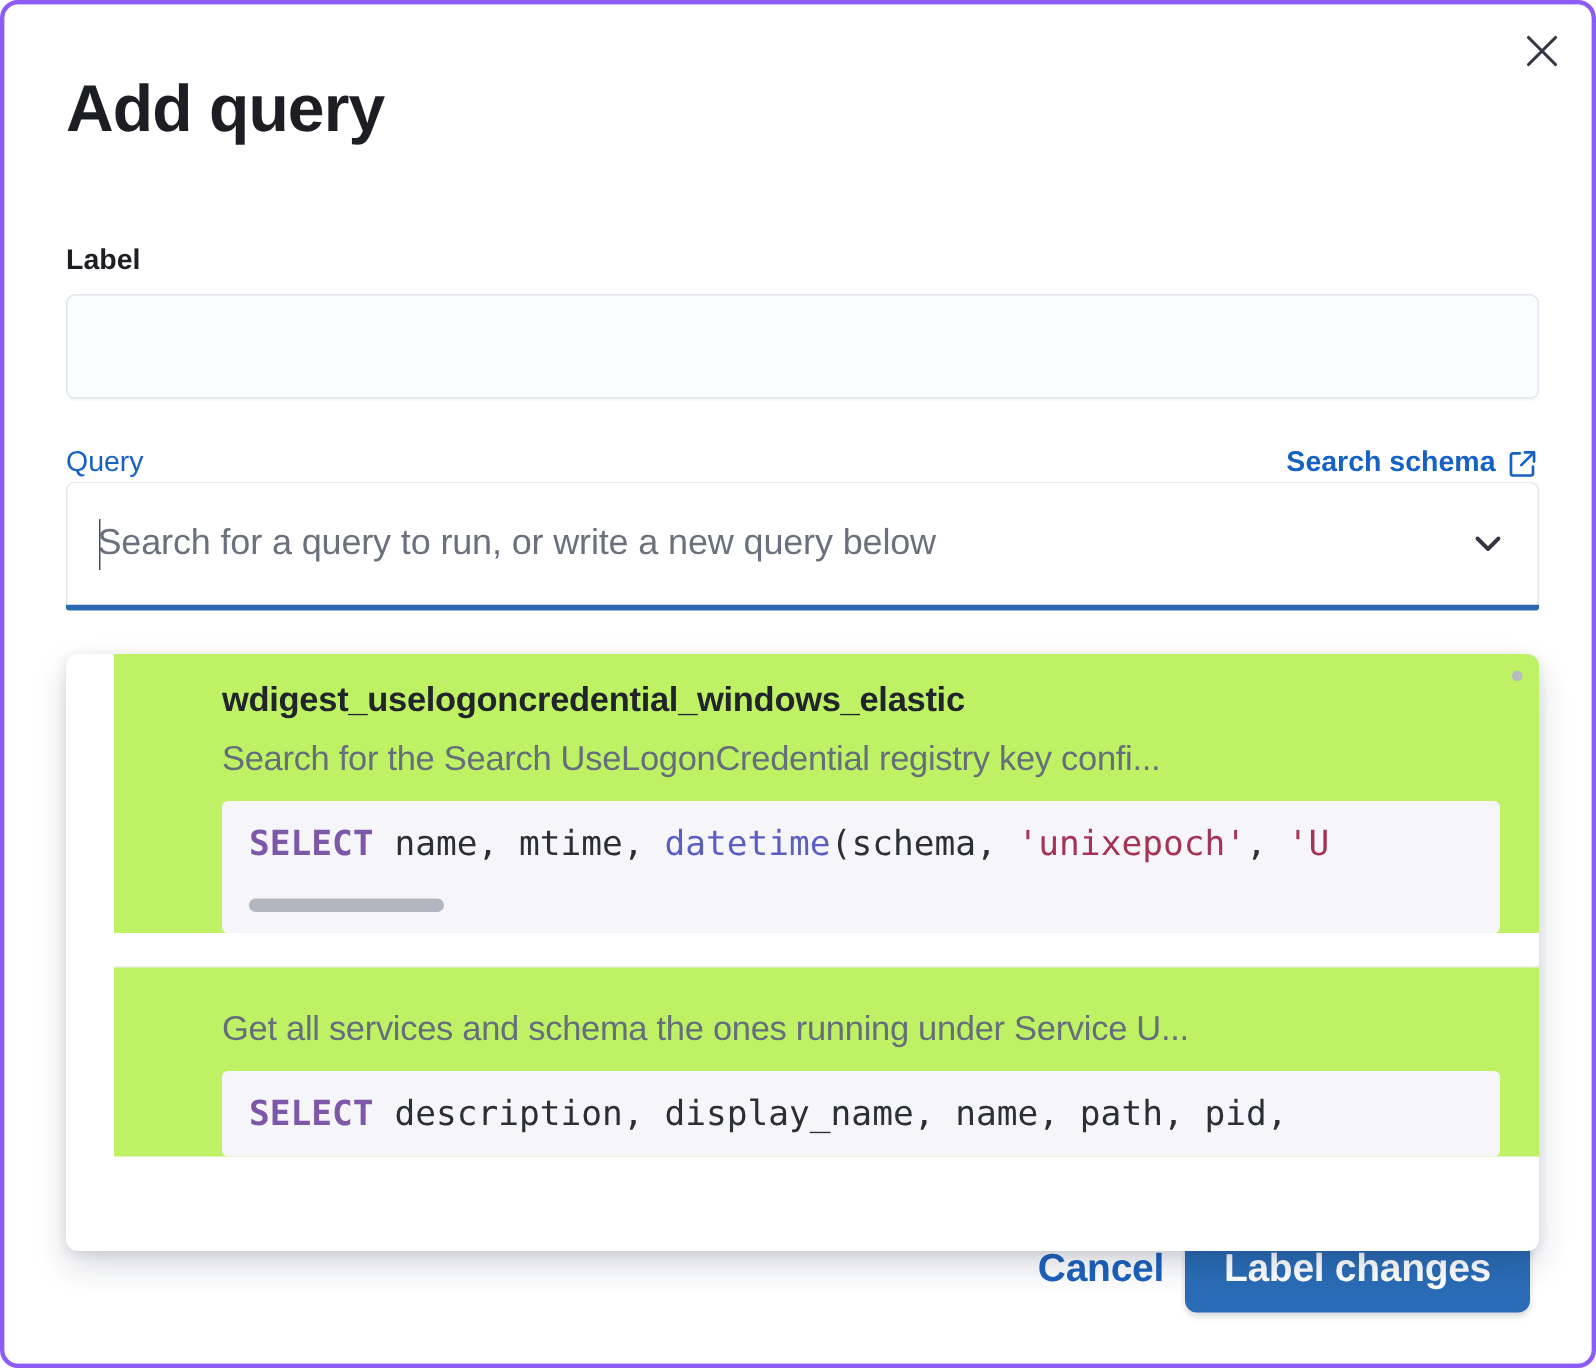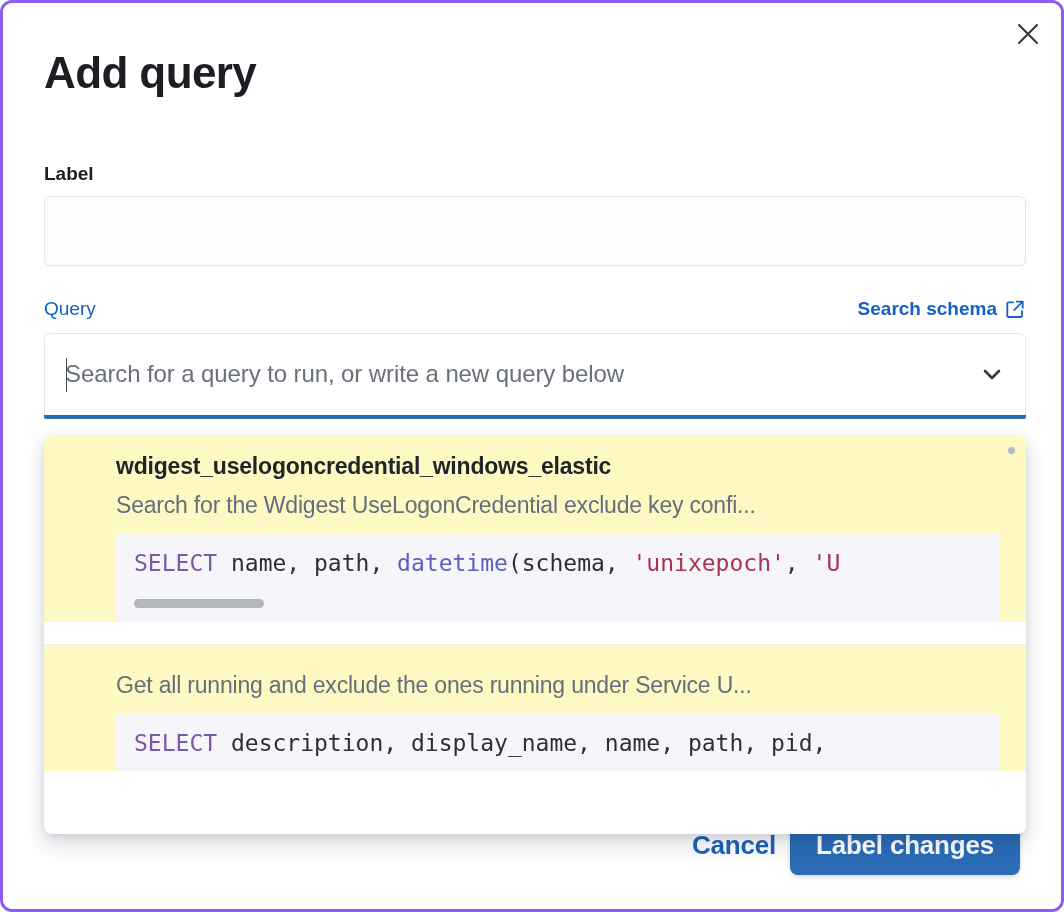--- a/index.html
+++ b/index.html
@@ -115,21 +115,20 @@
     color: #1661c4;
     text-decoration: none;
     cursor: pointer;
     line-height: 1.2;
   }
   .schema-link svg { display: block; }
 
   
   .combo-wrap {
     position: relative;
-    margin-top: 12px;
     width: 982px;
   }
   .combo {
     box-sizing: border-box;
     position: relative;
     width: 982px;
     height: 82px;
     background: #ffffff;
     border: 1px solid #e3e7ef;
     border-bottom: none;
@@ -186,21 +185,22 @@
     right: 11px;
     top: 11px;
     width: 7px;
     height: 7px;
     border-radius: 50%;
     background: #b6bac3;
     z-index: 4;
   }
   .option {
     padding: 16px 26px 0 72px;
-    background: #fef9c3;
+    background: #bef264;
+    margin-left: 32px;
   }
   .option + .option { border-top: 1px solid #eceff4; }
   .option-title {
     font-size: 23px;
     font-weight: 700;
     color: #22242b;
     letter-spacing: -0.2px;
     line-height: 1.25;
   }
   .option-desc {
@@ -221,21 +221,21 @@
     padding: 16px 0 14px 18px;
     overflow: hidden;
   }
   .code-line {
     font-family: "DejaVu Sans Mono", monospace;
     font-size: 23px;
     line-height: 1.2;
     color: #2c2f38;
     white-space: pre;
   }
-  .tok-kw   { color: #7d58a8; }
+  .tok-kw   { color: #7d58a8; font-weight: bold; }
   .tok-fn   { color: #5b5fc0; }
   .tok-str  { color: #a63355; }
   .tok-id   { color: #2c2f38; }
   .code-hscroll {
     margin-top: 22px;
     margin-left: 0;
     width: 130px;
     height: 9px;
     border-radius: 5px;
     background: #b2b6be;
@@ -328,29 +328,29 @@
     <div class="footer">
       <button class="btn-cancel">Cancel</button>
       <button class="btn-save">Label changes</button>
     </div>
 
     <div class="dropdown">
       <div class="dropdown-scroll-dot"></div>
 
       <div class="option">
         <div class="option-title">wdigest_uselogoncredential_windows_elastic</div>
-        <div class="option-desc">Search for the Wdigest UseLogonCredential exclude key confi...</div>
+        <div class="option-desc">Search for the Search UseLogonCredential registry key confi...</div>
         <div class="code-block">
-          <div class="code-line"><span class="tok-kw">SELECT</span><span class="tok-id"> name, path, </span><span class="tok-fn">datetime</span><span class="tok-id">(schema, </span><span class="tok-str">'unixepoch'</span><span class="tok-id">, </span><span class="tok-str">'U</span></div>
+          <div class="code-line"><span class="tok-kw">SELECT</span><span class="tok-id"> name, mtime, </span><span class="tok-fn">datetime</span><span class="tok-id">(schema, </span><span class="tok-str">'unixepoch'</span><span class="tok-id">, </span><span class="tok-str">'U</span></div>
           <div class="code-hscroll"></div>
         </div>
       </div>
 
       <div class="option">
-        <div class="option-desc">Get all running and exclude the ones running under Service U...</div>
+        <div class="option-desc">Get all services and schema the ones running under Service U...</div>
         <div class="code-block">
           <div class="code-line"><span class="tok-kw">SELECT</span><span class="tok-id"> description, display_name, name, path, pid,</span></div>
         </div>
       </div>
     </div>
 
   </div>
 </div>
 
 </body></html>

